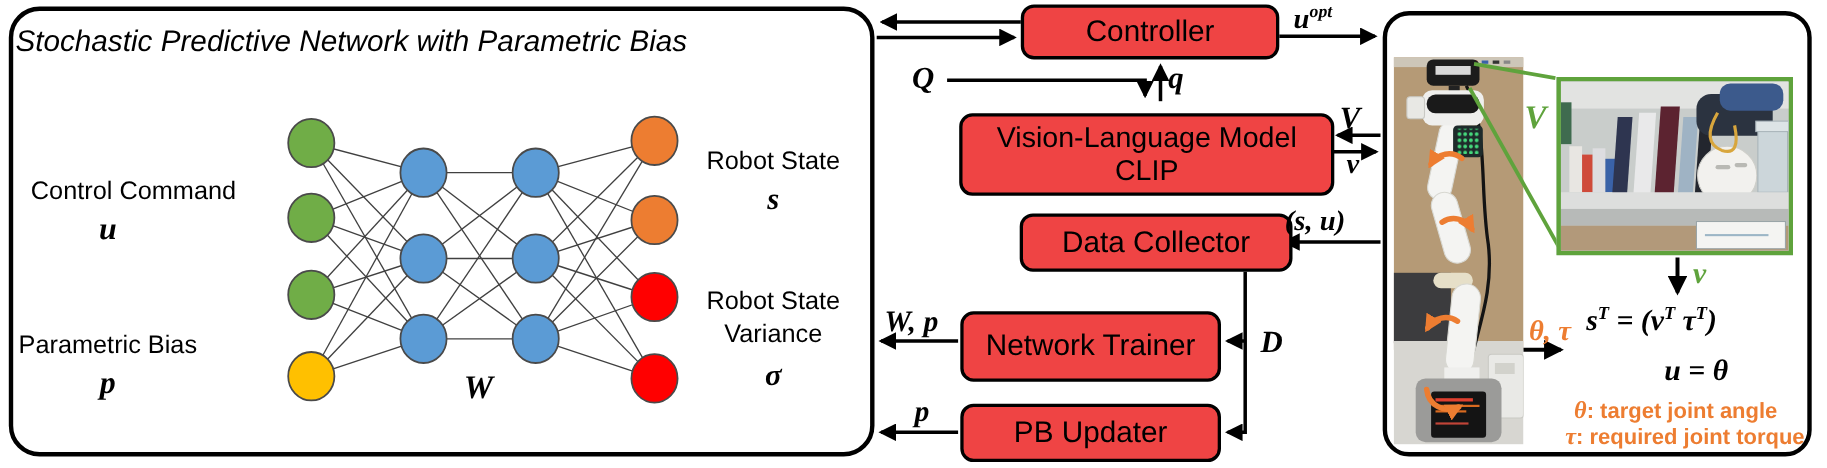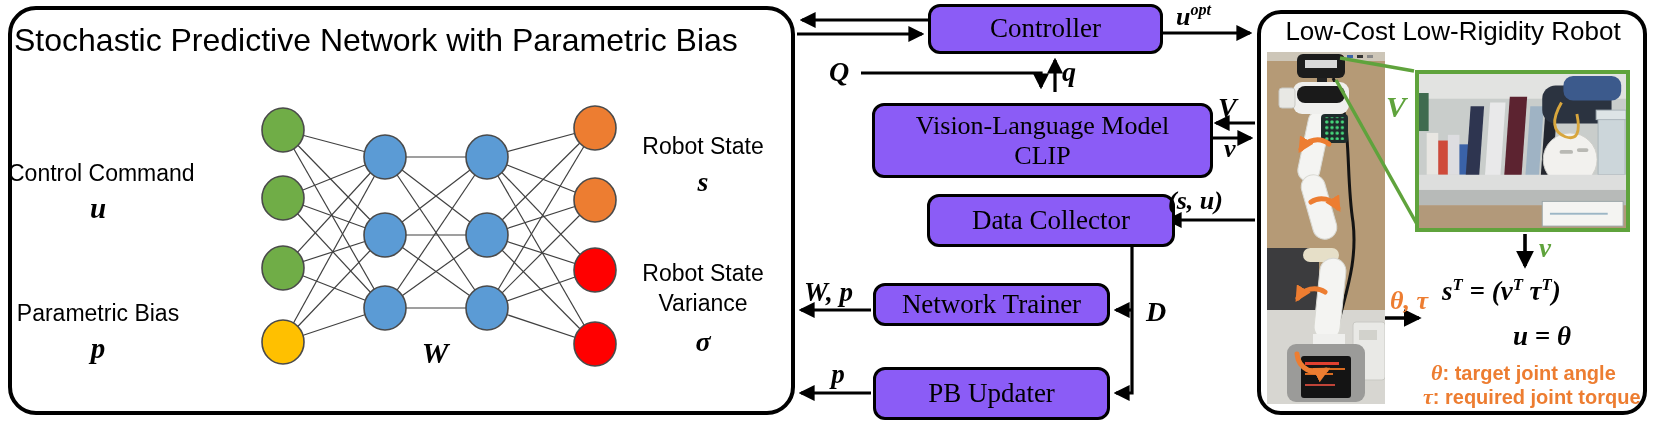--- a/index.html
+++ b/index.html
@@ -1,21 +1,21 @@
 <!DOCTYPE html>
 <html style="--green: #5FA33C; --orange: #ED7D31;"><head>
 <meta charset="utf-8">
 <style>
   html,body{margin:0;padding:0;background:#ffffff;}
   #canvas{position:relative;width:1661px;height:425px;background:#ffffff;overflow:hidden;
           font-family:"Liberation Sans",sans-serif;color:#000;}
   .panel{position:absolute;background:#ffffff;border:4px solid #000;border-radius:28px;z-index:1;box-sizing:border-box;}
-  .pbox{position:absolute;background:#8b5cf6;border:3.5px solid #000;border-radius:12px;z-index:5;
+  .pbox{position:absolute;background:#ef4444;border:3.5px solid #000;border-radius:12px;z-index:5;
         display:flex;flex-direction:column;align-items:center;justify-content:center;
-        font-size:27px;line-height:1.15;box-sizing:border-box;text-align:center;font-family:Liberation Serif, serif;}
+        font-size:27px;line-height:1.15;box-sizing:border-box;text-align:center;}
   .lbl{position:absolute;z-index:5;white-space:nowrap;}
   .ctr{text-align:center;}
   .math,.mvar{font-family:"Liberation Serif","DejaVu Serif",serif;font-style:italic;font-weight:bold;}
   .math sup{font-size:0.62em;line-height:0;}
   .green{color:var(--green);}
   .orange{color:var(--orange);}
   .legend{font-size:20px;font-weight:bold;margin-left:31px;}
   .legend .mvar{font-size:22px;}
   svg{display:block;}
   #overlay{position:absolute;left:0;top:0;z-index:3;pointer-events:none;}
@@ -24,45 +24,44 @@
          border:4px solid var(--green);box-sizing:border-box;background:#c9cdcb;}
 </style>
 </head>
 <body>
 
 <div id="canvas">
 
   <div class="panel" style="left:8px;top:6px;width:787px;height:409px;"></div>
   <div class="panel" style="left:1257px;top:10px;width:390px;height:405px;border-radius:24px;"></div>
 
-  <div class="lbl" style="left:14px;top:22px;font-size:32px;">Stochastic Predictive Network with Parametric Bias</div>
-  <div class="lbl ctr" style="left:1267px;top:16px;width:372px;font-size:26px;">Low-Cost Low-Rigidity Robot</div>
-
-  <div class="lbl ctr" style="left:8px;top:160px;width:180px;font-size:23px;">Control Command</div>
+  <div class="lbl" style="left:14px;top:22px;font-size:27px;font-style:italic;">Stochastic Predictive Network with Parametric Bias</div>
+
+  <div class="lbl ctr" style="left:8px;top:160px;width:180px;font-size:23px;padding-left:20px;">Control Command</div>
   <div class="lbl ctr math" style="left:8px;top:192px;width:180px;font-size:29px;">u</div>
   <div class="lbl ctr" style="left:8px;top:300px;width:180px;font-size:23px;">Parametric Bias</div>
   <div class="lbl ctr math" style="left:8px;top:332px;width:180px;font-size:29px;">p</div>
   <div class="lbl ctr" style="left:618px;top:133px;width:170px;font-size:23px;">Robot State</div>
   <div class="lbl ctr math" style="left:618px;top:166px;width:170px;font-size:28px;">s</div>
   <div class="lbl ctr" style="left:618px;top:260px;width:170px;font-size:23px;">Robot State</div>
   <div class="lbl ctr" style="left:618px;top:290px;width:170px;font-size:23px;">Variance</div>
   <div class="lbl ctr math" style="left:618px;top:326px;width:170px;font-size:28px;">σ</div>
   <div class="lbl ctr math" style="left:405px;top:336px;width:60px;font-size:30px;">W</div>
 
   <div class="pbox" style="left:928px;top:4px;width:235px;height:50px;">
     <span>Controller</span>
   </div>
   <div class="pbox" style="left:872px;top:93px;width:341px;height:75px;font-size:26px;margin-top:10px;">
     <span>Vision-Language Model</span>
     <span>CLIP</span>
   </div>
   <div class="pbox" style="left:927px;top:194px;width:248px;height:53px;">
     <span>Data Collector</span>
   </div>
-  <div class="pbox" style="left:873px;top:283px;width:237px;height:43px;align-items:center;">
+  <div class="pbox" style="left:873px;top:283px;width:237px;height:64px;align-items:center;">
     <span>Network Trainer</span>
   </div>
   <div class="pbox" style="left:873px;top:367px;width:237px;height:53px;text-align:right;">
     <span>PB Updater</span>
   </div>
 
   <div class="lbl math" style="left:1176px;top:2px;font-size:26px;"><span>u</span><sup>opt</sup></div>
   <div class="lbl math" style="left:829px;top:56px;font-size:28px;">Q</div>
   <div class="lbl math" style="left:1062px;top:56px;font-size:28px;">q</div>
   <div class="lbl math" style="left:1218px;top:92px;font-size:28px;">V</div>

